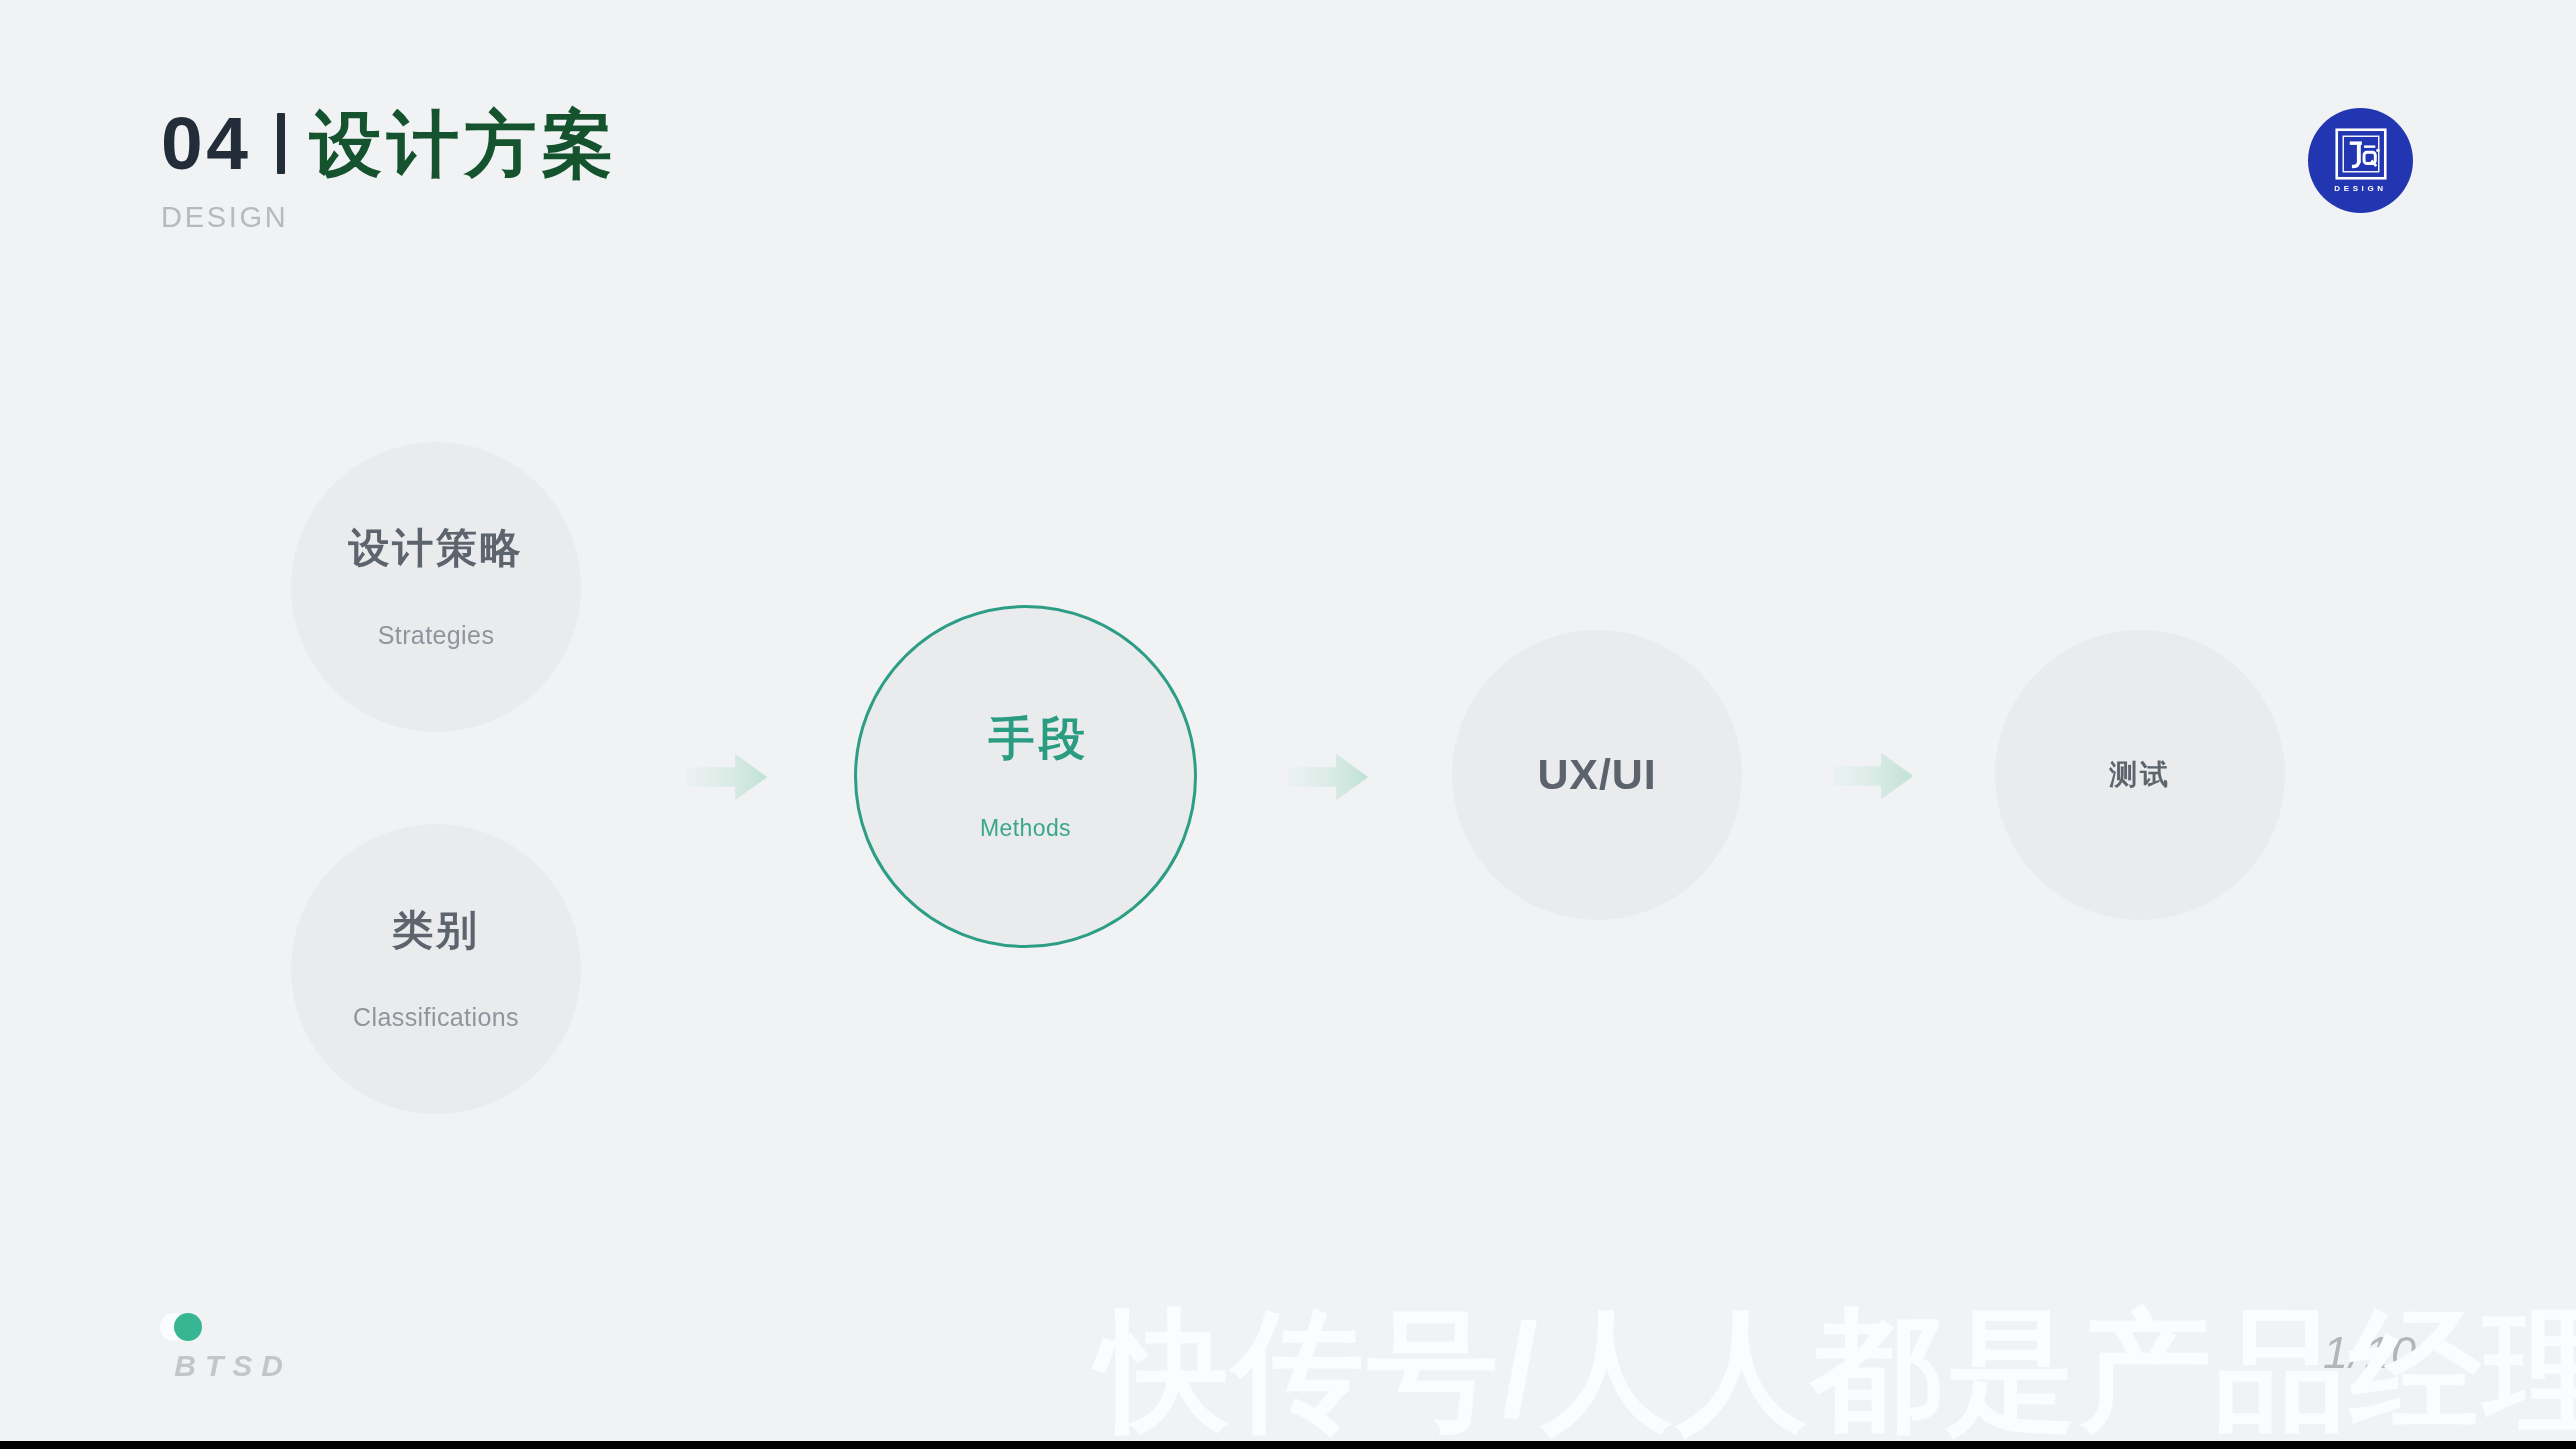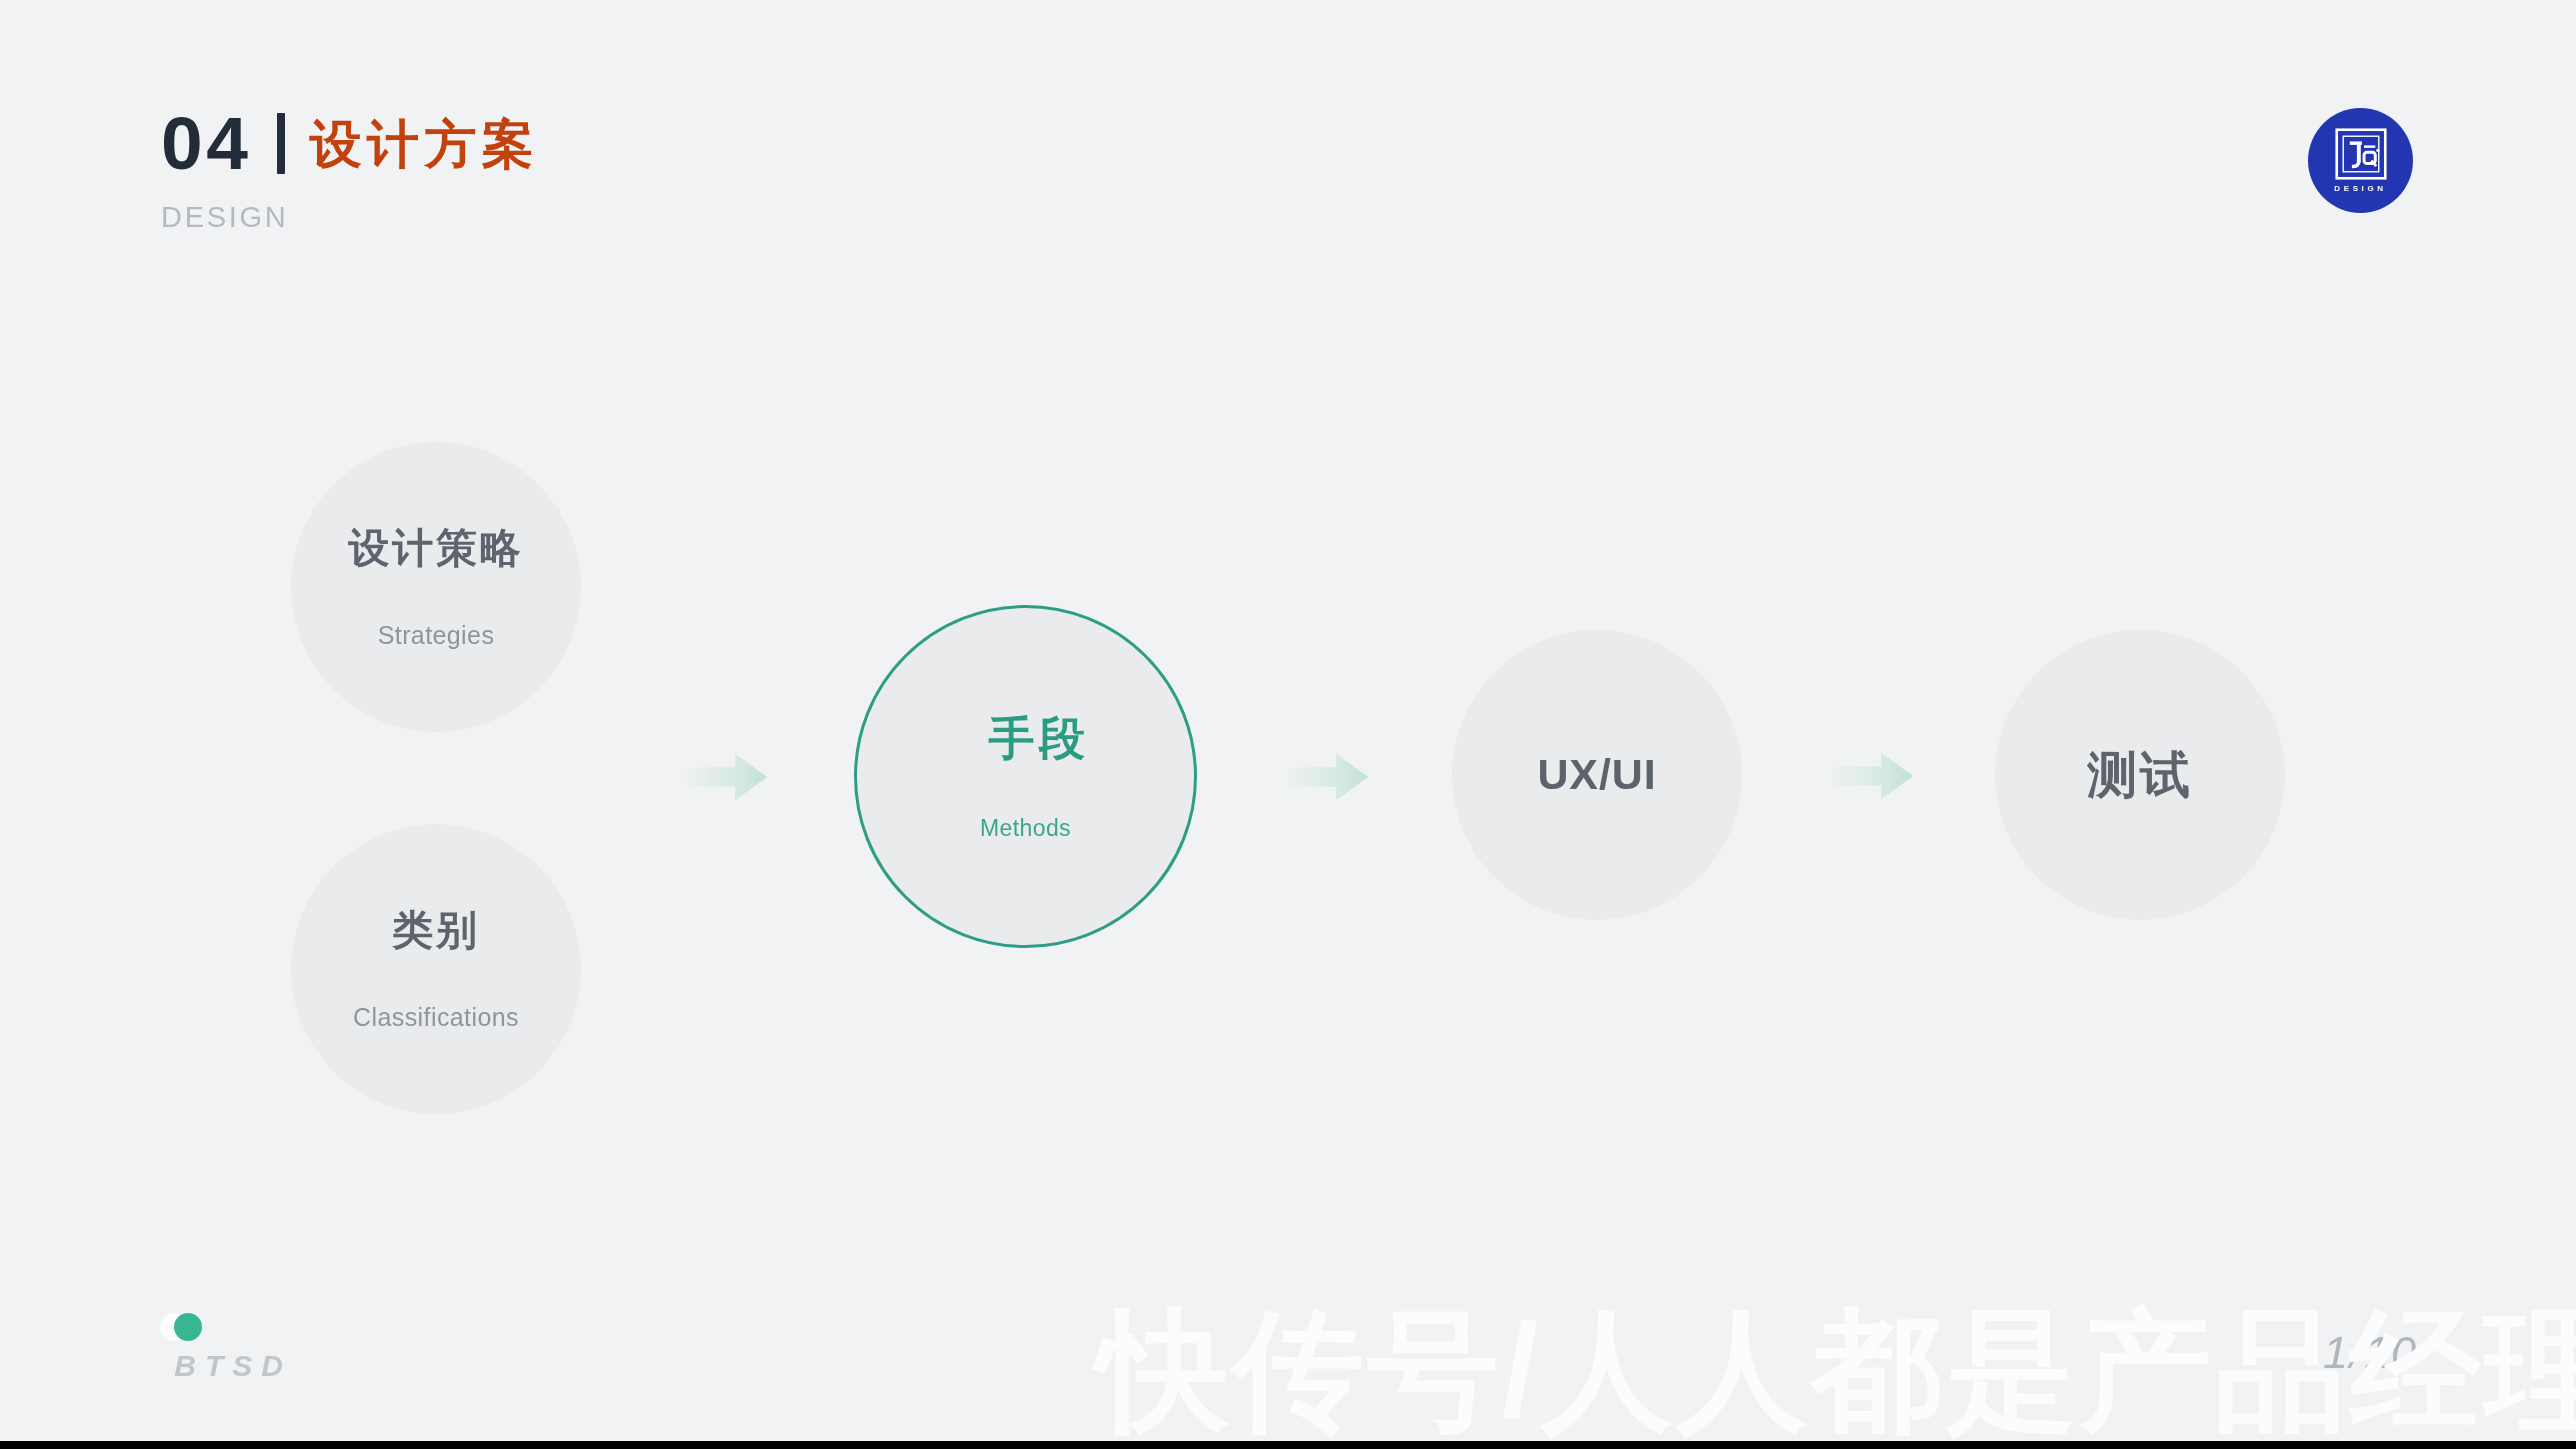--- a/index.html
+++ b/index.html
@@ -19,21 +19,21 @@
   
   .header { position: absolute; left: 161px; top: 106px; }
   .title-row { display: flex; align-items: center; gap: 25px; }
   .title-number {
     font-size: 75px; font-weight: 700; color: #232d39; letter-spacing: 3.6px; line-height: 1;
   }
   .title-divider {
     width: 8px; height: 61px; background: #232d39; border-radius: 0.9px;
   }
   .title-text {
-    font-size: 52px; font-weight: 700; color: #c2410c; letter-spacing: 5.4px; line-height: 1;
+    font-size: 72px; font-weight: 700; color: #14532d; letter-spacing: 5.4px; line-height: 1;
   }
   .subtitle {
     margin-top: 19.7px; font-size: 29px; color: #b6b9bd; letter-spacing: 2.7px; font-weight: 500;
   }
 
   
   .logo {
     position: absolute; left: 2308px; top: 108px;
     width: 105px; height: 105px; border-radius: 50%;
     background: #2236b2;
@@ -62,21 +62,21 @@
     left: 854px; top: 605px; width: 343px; height: 343px;
     border: 3.6px solid #2d9e85; box-sizing: border-box;
   }
   .circle-methods .cjk { font-size: 46px; color: #2a9c81; letter-spacing: 4.5px; margin-left: 27px; }
   .circle-methods .en  { margin-top: 10.7px; font-size: 23px; color: #3aa78c; }
 
   .circle-uxui { left: 1452px; top: 630px; width: 290px; height: 290px; }
   .circle-uxui .cjk { font-size: 43px; font-weight: 600; color: #5c636c; letter-spacing: 0.9px; }
 
   .circle-testing { left: 1995px; top: 630px; width: 290px; height: 290px; }
-  .circle-testing .cjk { font-size: 50px; text-align: center; }
+  .circle-testing .cjk { font-size: 28px; text-align: center; }
 
   
   .arrow { position: absolute; width: 82px; height: 50px; }
   .arrow-1 { left: 687px;  top: 752px; }
   .arrow-2 { left: 1288px; top: 752px; }
   .arrow-3 { left: 1833px; top: 751px; }
 
   
   .footer-mark { position: absolute; left: 160px; top: 1313px; width: 143px; }
   .dot-white, .dot-green {

